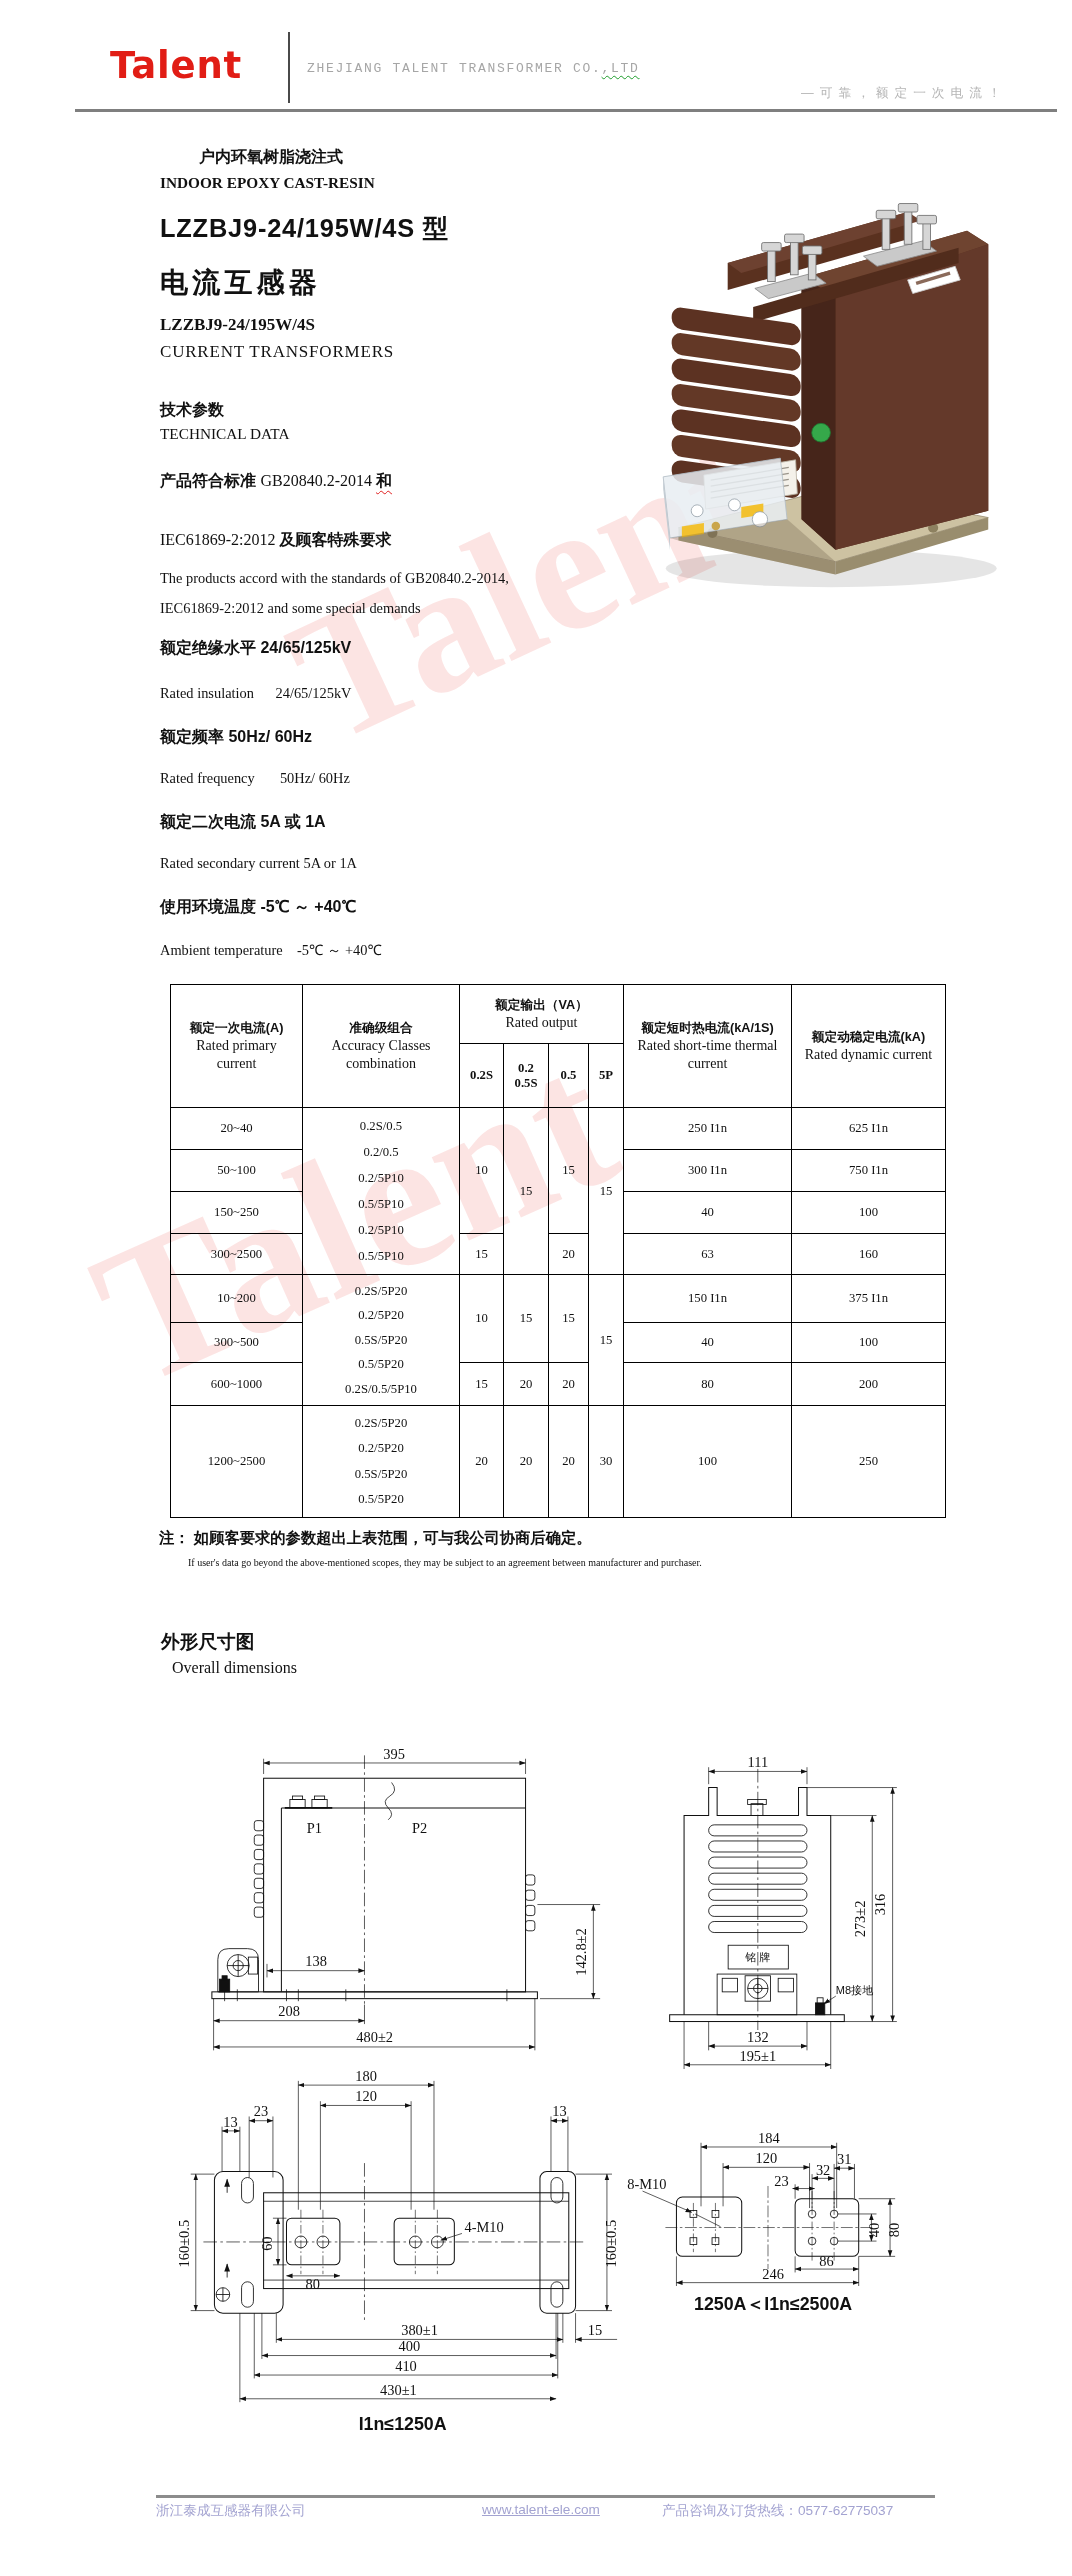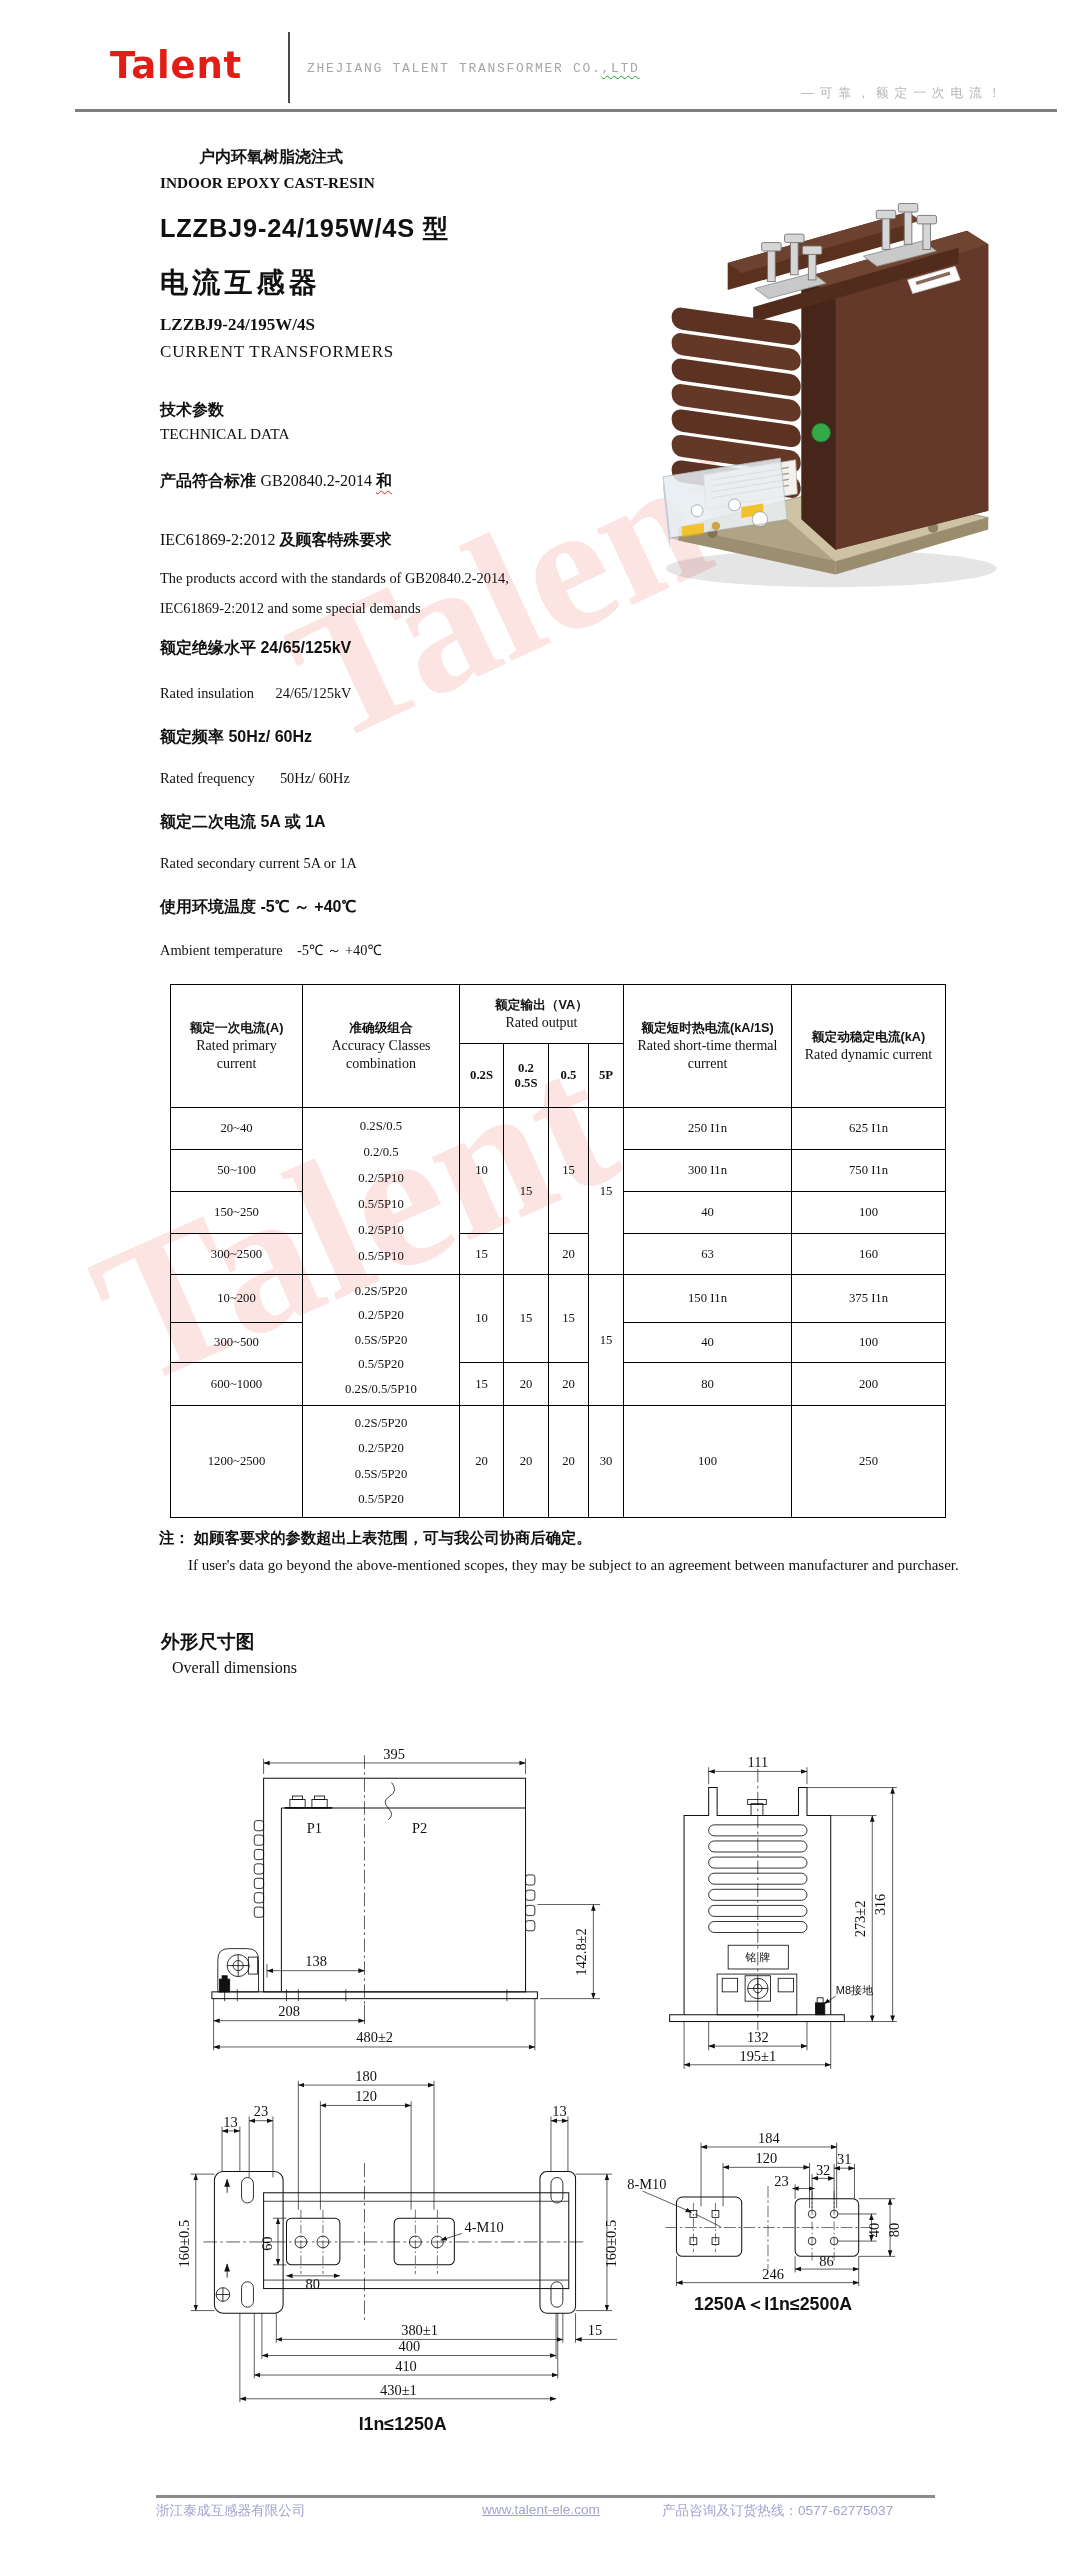--- a/index.html
+++ b/index.html
@@ -37,21 +37,21 @@
   table.spec th,table.spec td{border:0.8px solid #000;text-align:center;vertical-align:middle;
         padding:0;font-family:"Liberation Serif",serif;font-size:12.7px;overflow:hidden;}
   table.spec{border:1.7px solid #000;}
   .h-zh{font-family:"Liberation Sans",sans-serif;font-weight:bold;font-size:12.7px;line-height:18.7px;}
   .h-en{font-weight:normal;font-size:14px;line-height:18px;}
   .acc-cell div{line-height:26px;}
   .acc-cell2 div{line-height:24.6px;}
   .acc-cell3 div{line-height:25.4px;}
   
   .note-zh{font-size:15.3px;font-weight:bold;}
-  .note-en{font-size:15px;font-family:"Liberation Serif",serif;}
+  .note-en{font-size:10px;font-family:"Liberation Serif",serif;}
   .sec-zh{font-size:18.7px;font-weight:bold;}
   .sec-en{font-size:16px;font-family:"Liberation Serif",serif;}
   
   svg text{font-family:"Liberation Serif",serif;fill:#111;}
   .dimtxt{font-size:17px;}
   .captxt{font-size:21px;font-weight:bold;font-family:"Liberation Sans",sans-serif;}
   .cntxt{font-size:13px;font-family:"Liberation Sans",sans-serif;}
   
   .ft-rule{left:156px;top:2495px;width:779px;height:3.4px;background:#8c8c8c;}
   .ft{top:2502px;font-size:13.6px;color:#a3a3d1;}

